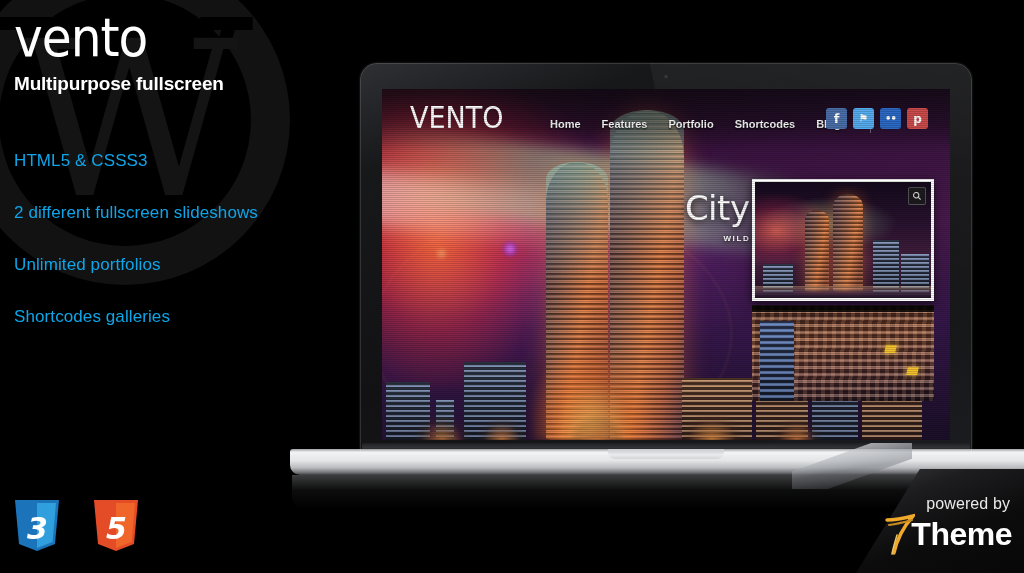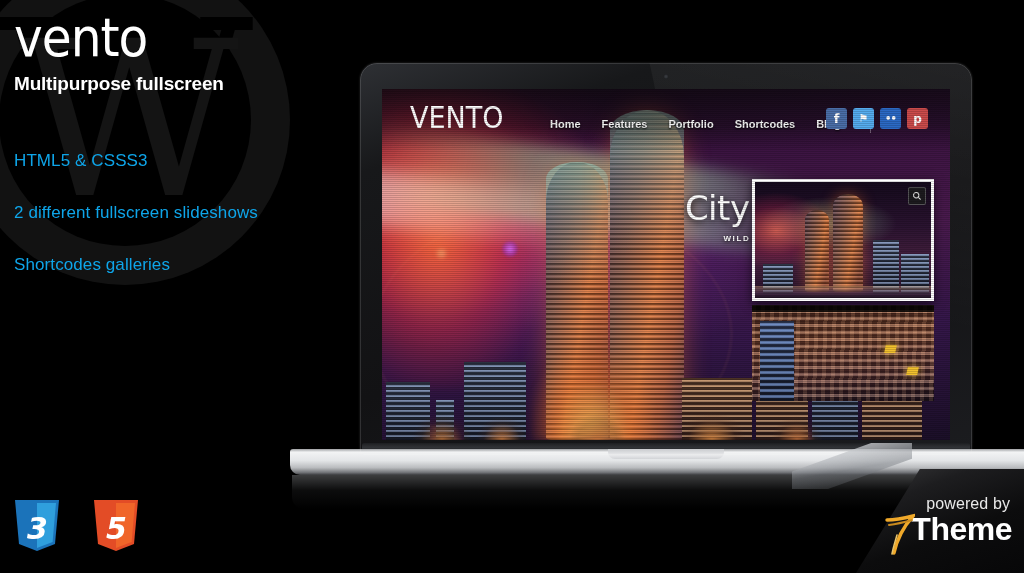--- a/index.html
+++ b/index.html
@@ -533,21 +533,21 @@
     position: absolute;
     right: 14px; top: 26px;
     font-size: 16px;
     color: #e9e9e9;
     letter-spacing: 0.1px;
   }
   .theme-lock {
     position: absolute;
     right: 12px; bottom: 18px;
     display: flex;
-    align-items: flex-start;
+    align-items: center;
   }
   .seven {
     position: relative;
     width: 30px; height: 42px;
     margin-right: -4px;
   }
   .theme-word {
     font-size: 32px;
     font-weight: bold;
     color: #ffffff;
@@ -576,20 +576,21 @@
   </div>
 
   <div class="promo">
     <div class="brand-logo">vento</div>
     <div class="brand-tagline">Multipurpose fullscreen</div>
   </div>
 
   <div class="feature-list">
     <div class="feature-item">HTML5 &amp; CSSS3</div>
     <div class="feature-item">2 different fullscreen slideshows</div>
+    <div class="feature-item">Unlimited portfolios</div>
     <div class="feature-item">Shortcodes galleries</div>
   </div>
 
   <div class="badges">
     <div class="shield">
       <svg width="50" height="55" viewBox="0 0 50 55" aria-hidden="true">
         <path d="M3 2 L47 2 L43 46 L25 53 L7 46 Z" fill="#1b73ba"></path>
         <path d="M25 5 L44 5 L40.6 44 L25 50 Z" fill="#2f9fdd"></path>
       </svg>
       <span class="num">3</span>

